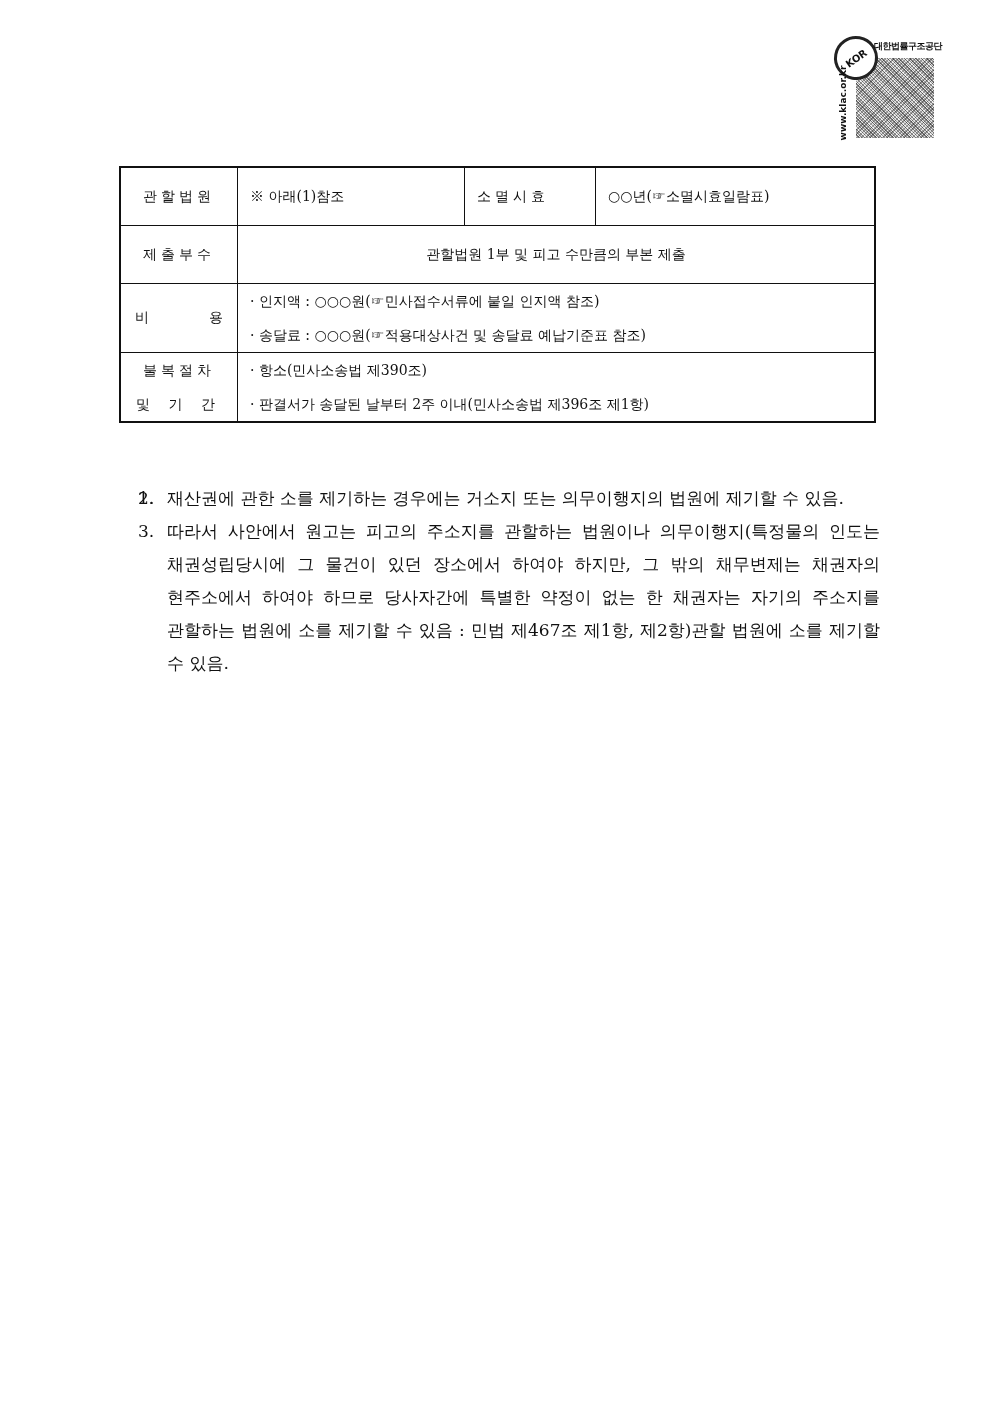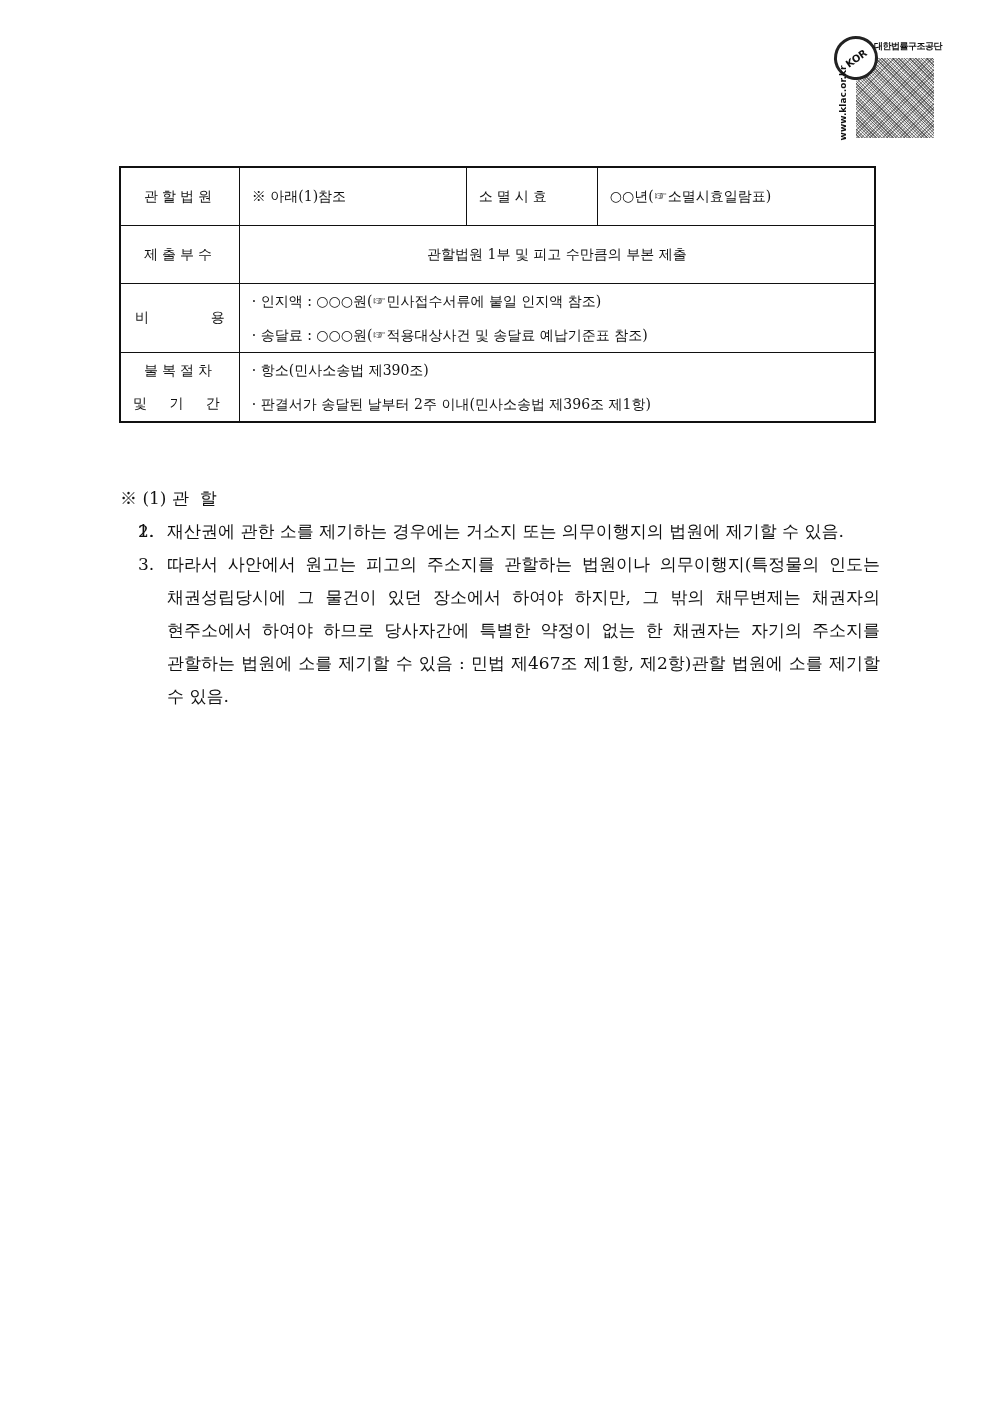--- a/index.html
+++ b/index.html
@@ -70,32 +70,31 @@
       </div>
     </td>
     <td colspan="3">
       <span class="line">· 인지액 : ○○○원(☞민사접수서류에 붙일 인지액 참조)</span>
       <span class="line">· 송달료 : ○○○원(☞적용대상사건 및 송달료 예납기준표 참조)</span>
     </td>
   </tr>
   <tr class="r4">
     <td class="label">
       <span class="line">불복절차</span>
-      <span class="line" style="letter-spacing:7px;font-family:Liberation Mono, monospace;">및 기 간</span>
+      <span class="line" style="letter-spacing:7px;">및 기 간</span>
     </td>
     <td colspan="3">
       <span class="line">· 항소(민사소송법 제390조)</span>
       <span class="line">· 판결서가 송달된 날부터 2주 이내(민사소송법 제396조 제1항)</span>
     </td>
   </tr>
 </tbody>
   </table>
 
 <div class="notes">
-  <div class="title" style="white-space:pre;">※ (1) 관  할</div>
   <ol>
     <li>
       <span class="num">1.</span>
     </li>
     <li>
       <span class="num">2.</span>
       <span>재산권에 관한 소를 제기하는 경우에는 거소지 또는 의무이행지의 법원에 제기할 수 있음.</span>
     </li>
     <li>
       <span class="num">3.</span>

